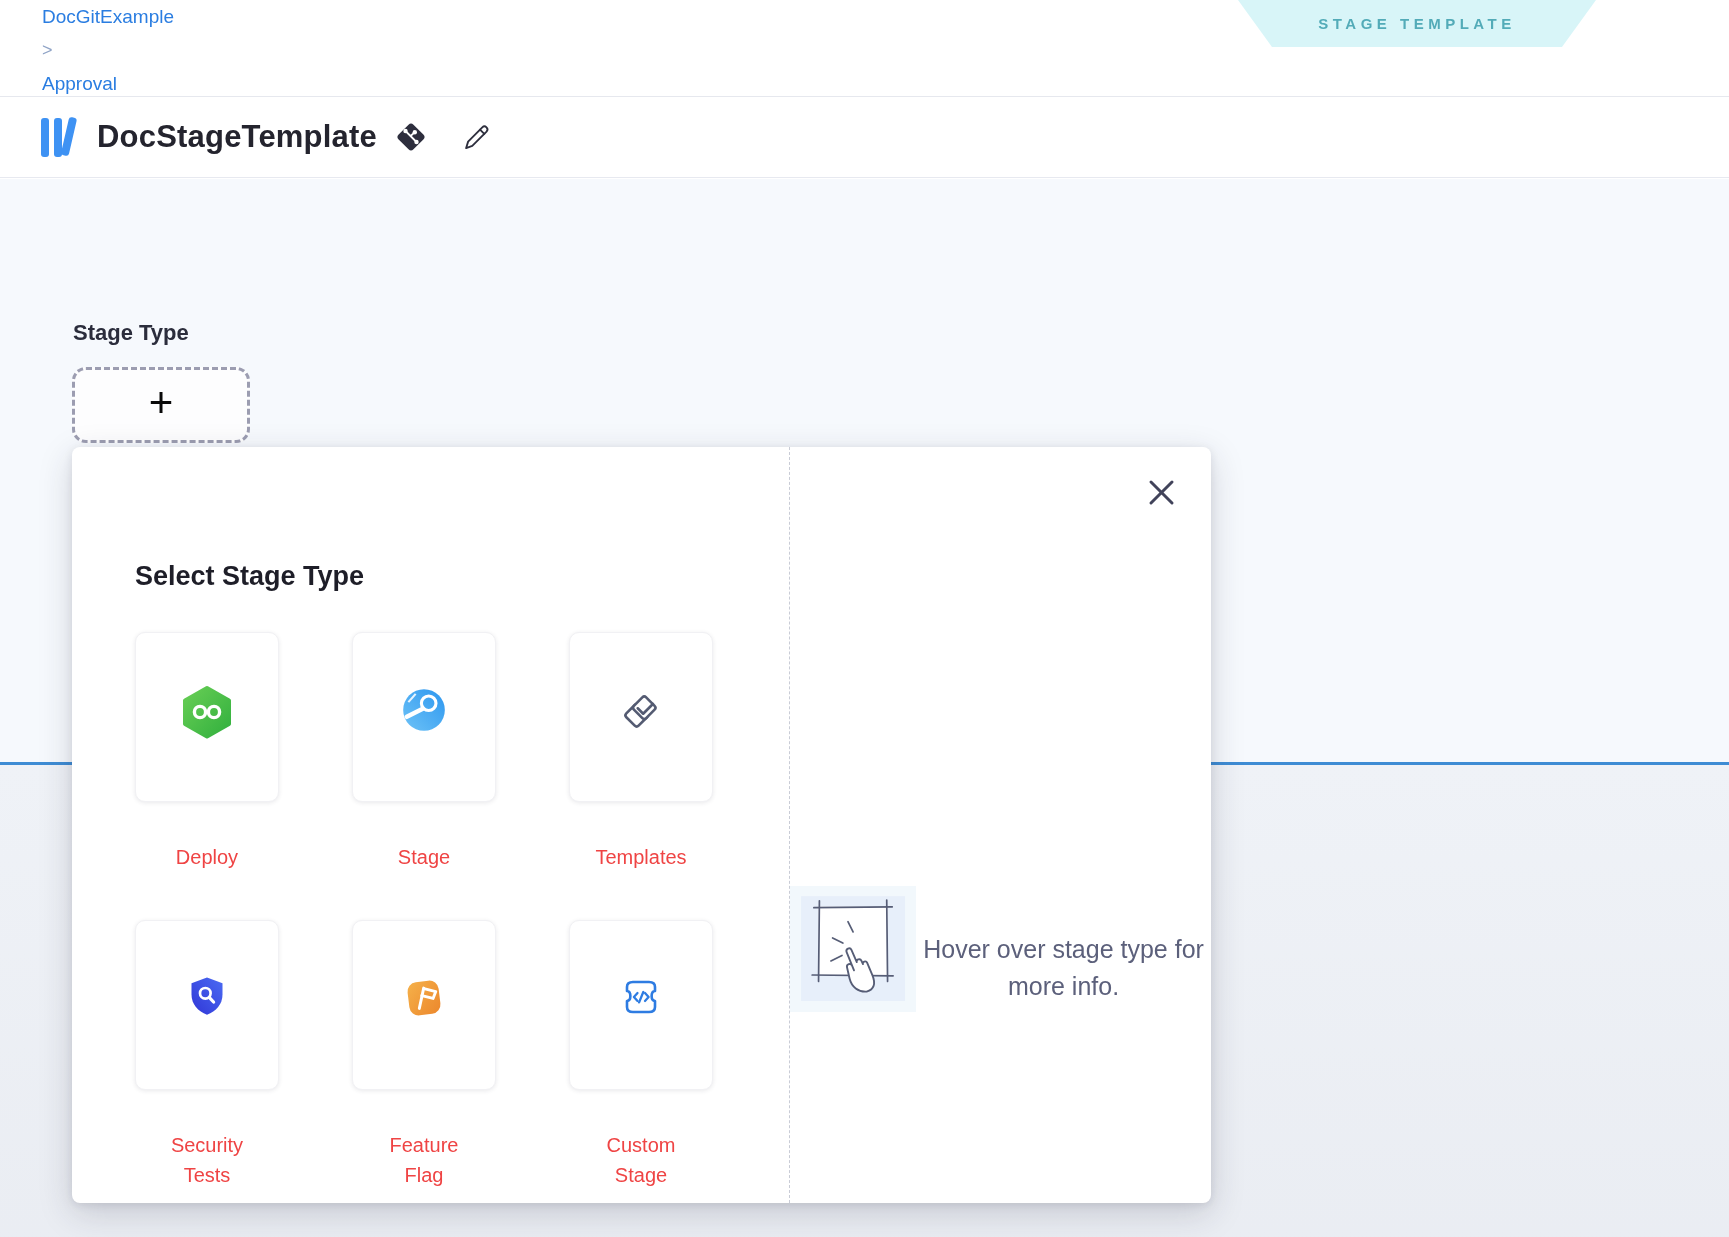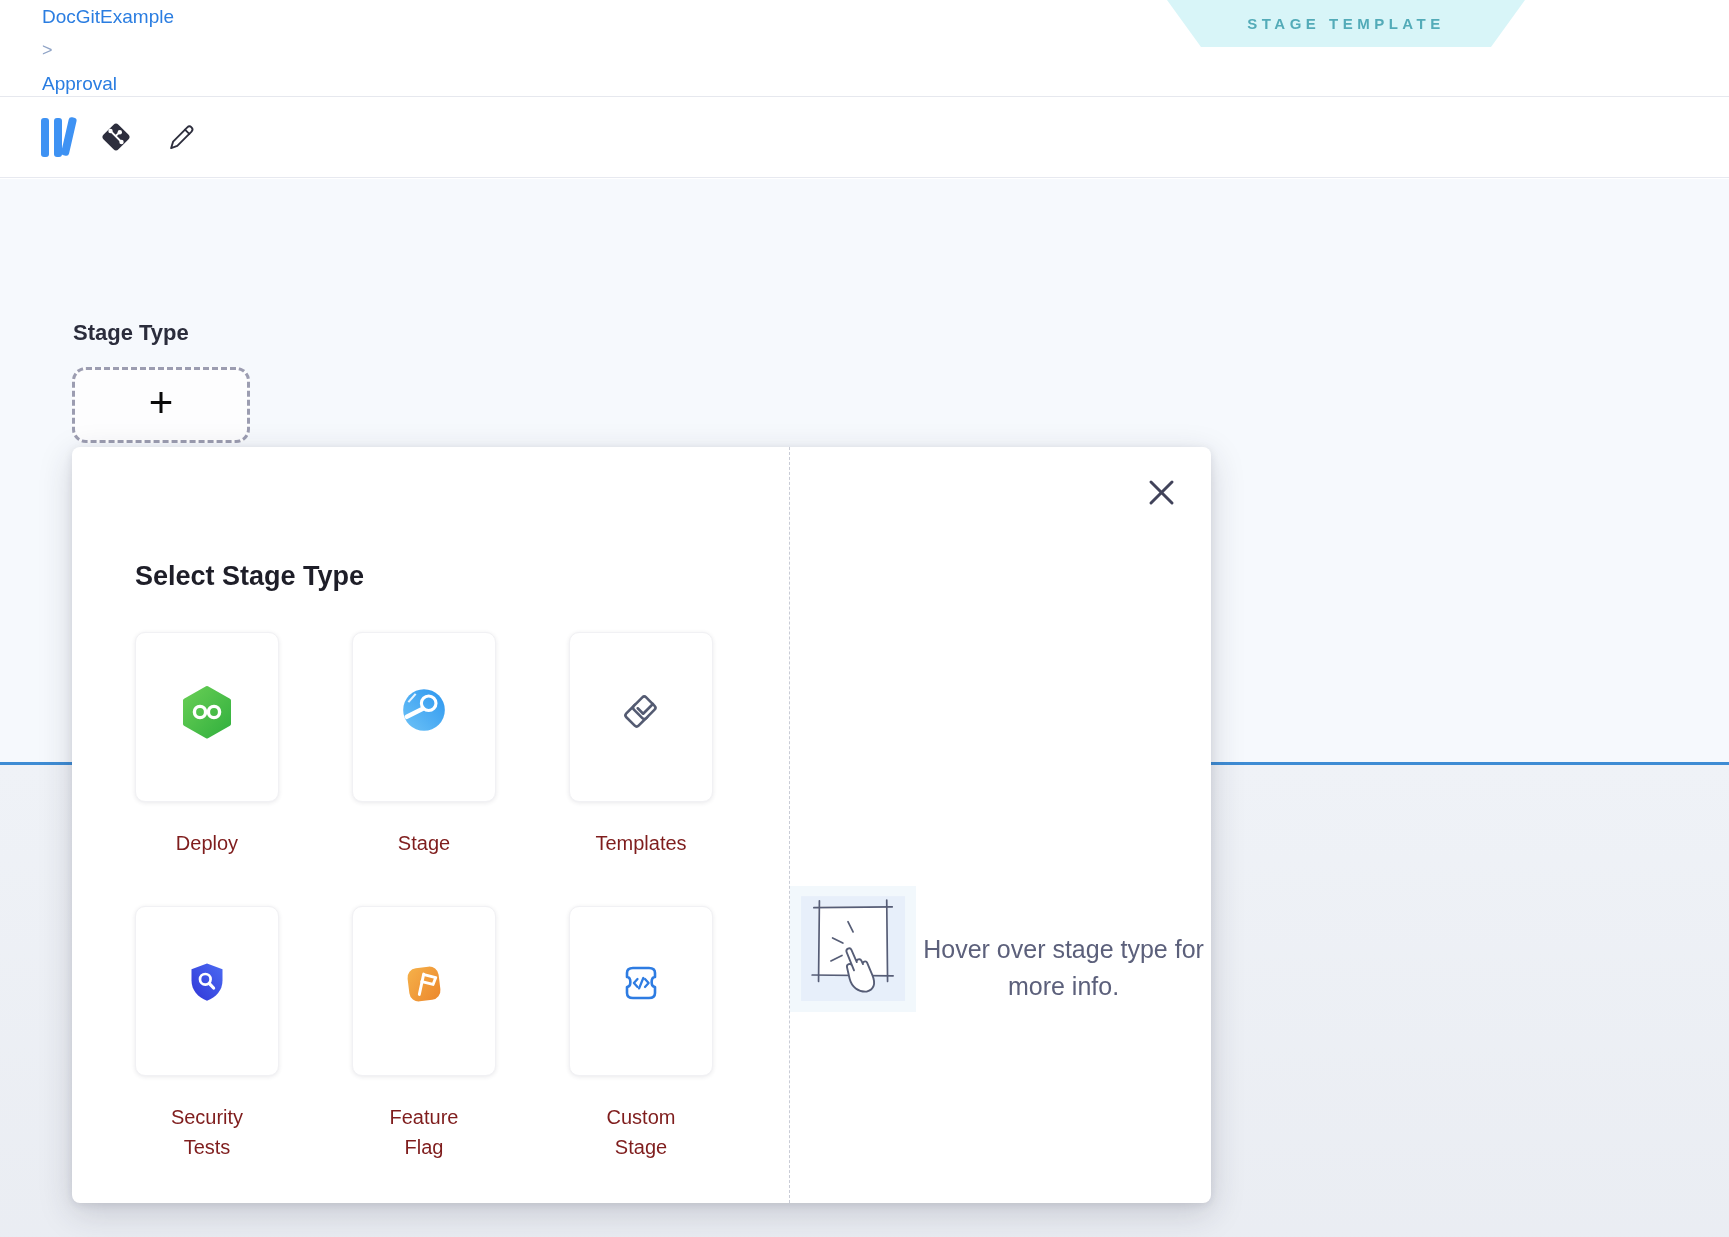--- a/index.html
+++ b/index.html
@@ -9,21 +9,21 @@
 
   
   .topbar { position:absolute; left:0; top:0; width:100%; height:97px; background:#ffffff;
             border-bottom:1px solid #e6e8ee; display:flex; align-items:center; padding-left:42px; }
   .breadcrumb { display:flex; align-items:flex-start; gap:12px; font-size:19px;flex-direction:column; }
   .crumb-link { color:#2a7de1; cursor:pointer; text-decoration:none; font-weight:400; }
   .crumb-sep { color:#8fa3c6; font-size:18px; }
   .proj-icon { width:25px; height:26px; display:block; }
 
   
-  .badge { position:absolute; left:1167px; top:0; width:358px; height:47px; background:#d8f5f8;
+  .badge { position:absolute; left:1238px; top:0; width:358px; height:47px; background:#d8f5f8;
            clip-path:polygon(0 0,100% 0,90.5% 100%,9.5% 100%);
            display:flex; align-items:center; justify-content:center; }
   .badge span { color:#53abb8; font-size:15px; font-weight:bold; letter-spacing:4.5px; }
 
   
   .header { position:absolute; left:0; top:97px; width:100%; height:81px; background:#ffffff;
             border-bottom:1px solid #e7e9f0; display:flex; align-items:center; padding-left:38px; }
   .lib-icon { width:44px; height:46px; display:block; }
   .page-title { font-size:31px; font-weight:bold; color:#24242e; margin-left:15px; letter-spacing:.2px; }
   .git-icon { width:34px; height:34px; margin-left:17px; display:block; }
@@ -51,21 +51,21 @@
   .modal { position:absolute; left:72px; top:447px; width:1139px; height:756px; background:#ffffff;
            border-radius:8px; box-shadow:0 10px 34px rgba(40,41,61,.18), 0 2px 8px rgba(40,41,61,.10); }
   .modal-left { position:absolute; left:0; top:0; width:717px; height:100%; padding:112px 0 2px 63px; }
   .modal-title { font-size:27px; line-height:34px; font-weight:bold; color:#1e1e28; }
   .cards-row { display:flex; margin-top:39px; }
   .cards-row.row2 { margin-top:48px; }
   .stage-card-wrap { width:144px; margin-right:73px; display:flex; flex-direction:column; align-items:center; }
   .stage-card { width:144px; height:170px; background:#ffffff; border:1px solid #f1f1f4; border-radius:10px;
                 box-shadow:0 1px 4px rgba(40,41,61,.10); cursor:pointer; display:flex; justify-content:center; }
   .stage-card svg { margin-top:52px; }
-  .stage-card-label { margin-top:26px; font-size:20px; line-height:30px; color:#7f1d1d; text-align:center;
+  .stage-card-label { margin-top:40px; font-size:20px; line-height:30px; color:#ef4444; text-align:center;
                       max-width:112px; }
 
   .modal-divider { position:absolute; left:717px; top:0; width:0; height:100%; border-left:1.5px dashed #c9ccd6; }
 
   .modal-right { position:absolute; left:718px; top:0; width:421px; height:100%; padding-top:248px;
                  display:flex; flex-direction:row; align-items:center; }
   .illo { width:148px; height:148px; display:block; }
   .hint-text { margin-top:37px; font-size:25px; line-height:37px; color:#5c607b; text-align:center;
                width:346px; }
 
@@ -99,20 +99,21 @@
       <span>STAGE TEMPLATE</span>
     </div>
   </div>
 
   <div class="header">
     <svg class="lib-icon" viewBox="0 0 44 46">
       <rect x="3" y="4" width="8" height="39" rx="3" fill="#3e92f3"></rect>
       <rect x="16" y="4" width="8" height="39" rx="3" fill="#3e92f3"></rect>
       <rect x="27" y="3" width="8" height="39" rx="3" fill="#3e92f3" transform="rotate(13 31 22)"></rect>
     </svg>
+    <h1 class="page-title">DocStageTemplate</h1>
     <svg class="git-icon" viewBox="0 0 34 34">
       <rect x="6.5" y="6.5" width="21" height="21" rx="3.5" transform="rotate(45 17 17)" fill="#2d2e3d"></rect>
       <line x1="11.5" y1="11" x2="22.5" y2="22" stroke="#ffffff" stroke-width="1.8"></line>
       <line x1="16.5" y1="16" x2="20.3" y2="12.6" stroke="#ffffff" stroke-width="1.8"></line>
       <circle cx="11.5" cy="11" r="2.2" fill="#ffffff"></circle>
       <circle cx="22.5" cy="22" r="2.2" fill="#ffffff"></circle>
       <circle cx="20.8" cy="12.2" r="2.2" fill="#ffffff"></circle>
     </svg>
     <svg class="pencil-icon" viewBox="0 0 28 28">
       <g fill="none" stroke="#2d2e3d" stroke-width="1.8" stroke-linecap="round" stroke-linejoin="round">

